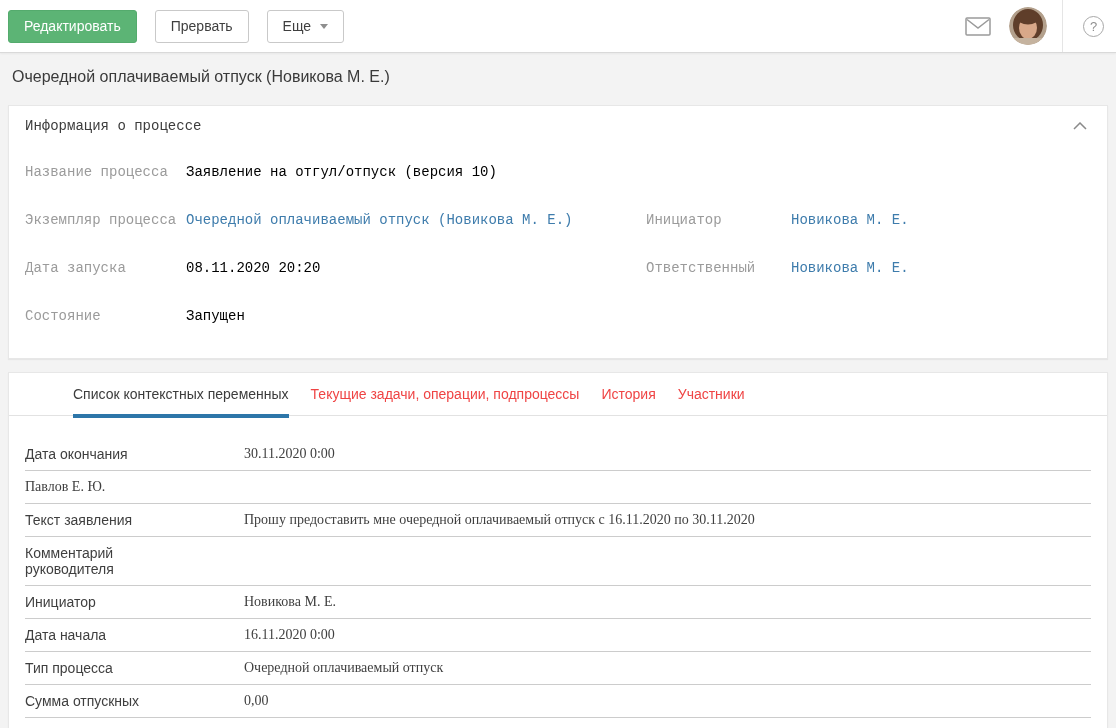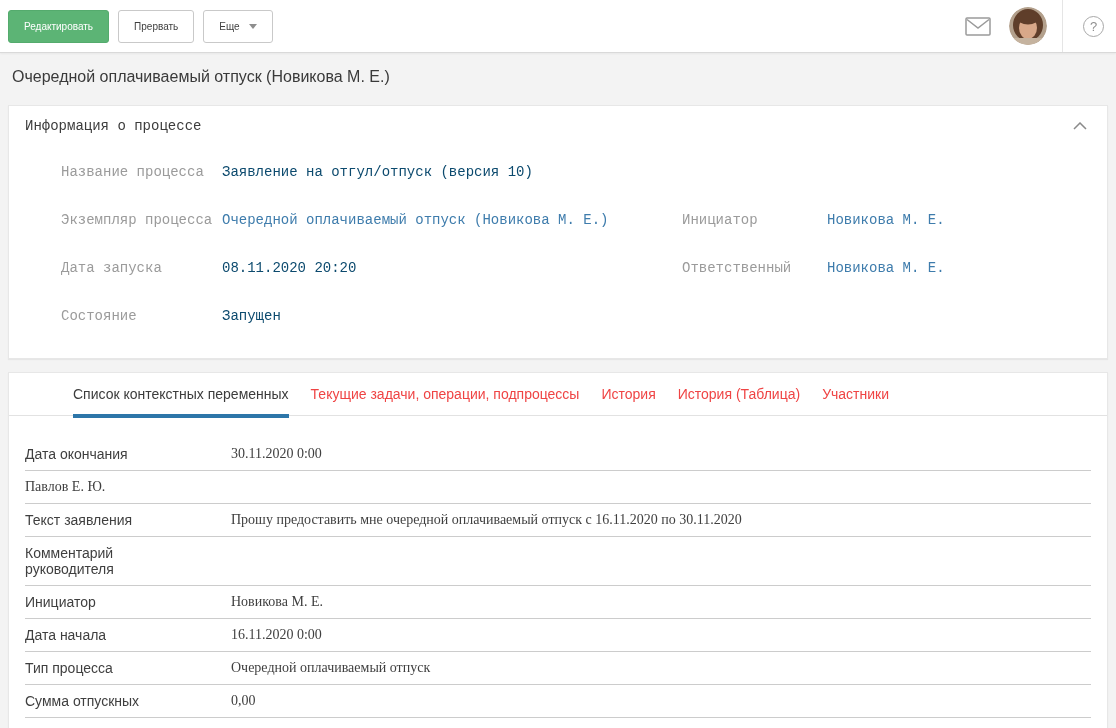--- a/index.html
+++ b/index.html
@@ -12,26 +12,26 @@
     overflow:hidden;
   }
 
   
   .toolbar {
     height:53px; background:#fff; border-bottom:1px solid #d9d9d9;
     display:flex; align-items:center; padding:0 12px 0 8px;
     box-shadow:0 1px 2px rgba(0,0,0,.05);
   }
   .btn {
-    height:33px; padding:0 15px; font-size:10px; border-radius:3px;
+    height:33px; padding:0 15px; font-size:14px; border-radius:3px;
     display:inline-flex; align-items:center; cursor:pointer;
     font-family:"Liberation Sans", sans-serif;
   }
   .btn-green { background:#5cb475; border:1px solid #54ab6d; color:#fff; }
-  .btn-white { background:#fff; border:1px solid #c9c9c9; color:#3f3f3f; margin-left:9px; }
+  .btn-white { background:#fff; border:1px solid #c9c9c9; color:#3f3f3f; margin-left:18px; }
   .caret-down {
     width:0; height:0; margin-left:9px;
     border-left:4px solid transparent; border-right:4px solid transparent;
     border-top:5px solid #8e8e8e;
   }
   .toolbar-right { margin-left:auto; display:flex; align-items:center; align-self:stretch; }
   .icon-btn { display:flex; align-items:center; cursor:pointer; }
   .avatar { width:38px; height:38px; border-radius:50%; overflow:hidden; margin-left:18px; cursor:pointer; flex-shrink:0; }
   .v-divider { width:1px; align-self:stretch; background:#e5e5e5; margin-left:15px; }
   .help-circle {
@@ -48,41 +48,41 @@
     background:#fff; margin:0 8px; border:1px solid #e7e7e7;
     box-shadow:0 1px 1px rgba(0,0,0,.05);
   }
   .card-info { margin-bottom:13px;font-family:Liberation Mono, monospace; }
   .card-header {
     display:flex; justify-content:space-between; align-items:center;
     padding:12px 20px 12px 16px; color:#3c3c3c;
   }
   .collapse-btn { cursor:pointer; display:flex; align-items:center; }
 
-  .info-body { padding:2px 16px 18px;margin-left:36px; }
+  .info-body { padding:2px 16px 18px; }
   .info-row { display:flex; padding:16px 0; }
   .pair { display:flex; }
   .pair-left { flex:0 0 621px; }
   .info-label { width:161px; flex-shrink:0; color:#9b9b9b; }
   .pair-right .info-label { width:145px; }
-  .info-value { color:#0c4a6e; }
+  .info-value { color:#000000; }
   .lnk { color:#3e7cac; text-decoration:none; cursor:pointer; }
 
   
   .card-tabs { min-height:340px; padding-bottom:20px; }
   .tabs { display:flex; gap:22px; padding:13px 16px 0; border-bottom:1px solid #e2e2e2; }
   .tab { padding-bottom:13px; color:#ef4444; cursor:pointer; position:relative; white-space:nowrap; }
   .tab.active { color:#3c3c3c; cursor:default;margin-left:48px; }
   .tab.active::after {
     content:""; position:absolute; left:0; right:0; bottom:-3px; height:4px; background:#2d76a9;
   }
 
   
   .var-table { padding:22px 16px 0; }
-  .var-row { display:flex; border-bottom:1px solid #ccc; padding:8px 0; line-height:16px; }
+  .var-row { display:flex; border-bottom:1px solid #ccc; padding:8px 0; line-height:16px;gap:13px; }
   .var-label { width:206px; flex-shrink:0; padding-right:12px; color:#3f3f3f; }
   .var-row.wrap .var-label { max-width:130px; }
   .var-value { color:#3f3f3f;font-family:Liberation Serif, serif; }
 </style>
 </head>
 <body>
 
 <header class="toolbar">
   <button class="btn btn-green">Редактировать</button>
   <button class="btn btn-white">Прервать</button>
@@ -168,21 +168,20 @@
       </div>
     </div>
   </div>
 </section>
 
 <section class="card card-tabs">
   <div class="tabs">
     <span class="tab active">Список контекстных переменных</span>
     <span class="tab">Текущие задачи, операции, подпроцессы</span>
     <span class="tab">История</span>
-    <span class="tab">История (Таблица)</span>
     <span class="tab">Участники</span>
   </div>
 
   <div class="var-table">
     <div class="var-row">
       <span class="var-label">Дата окончания</span>
       <span class="var-value">30.11.2020 0:00</span>
     </div>
     <div class="var-row">
       <a class="var-value lnk">Павлов Е. Ю.</a>

